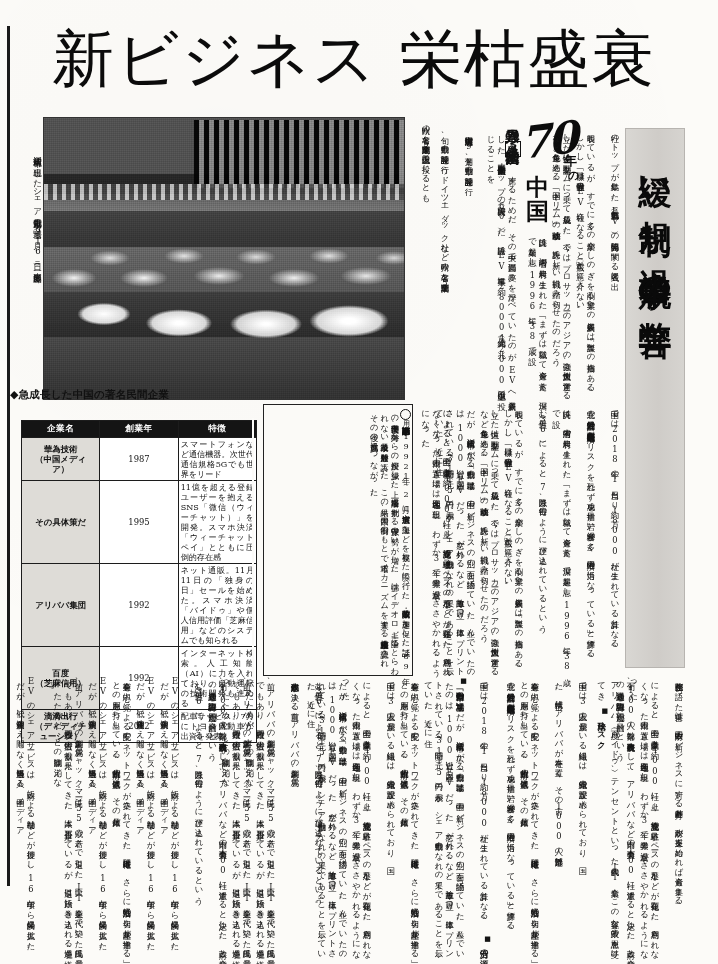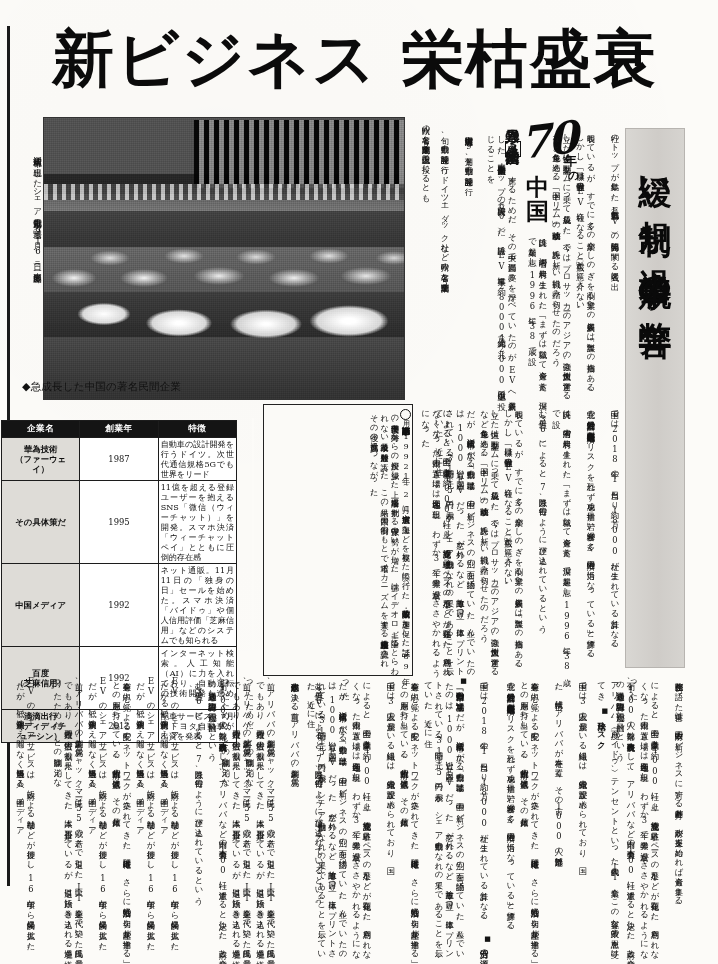--- a/index.html
+++ b/index.html
@@ -22,21 +22,21 @@
   
   .edge-rule {
     position:absolute; left:7px; top:26px; width:3px; height:860px;
     background:#1a1a1a;
   }
 
   
   .headline {
     position:absolute; left:52px; top:20px; width:640px; height:78px;
     font-family:"DejaVu Serif","Liberation Serif",serif;
-    font-weight:700;
+    font-weight:400;
     font-size:62px;
     line-height:78px;
     letter-spacing:2px;
     color:#0b0b0b;
     white-space:nowrap;
   }
 
   
   .photo-wrap {
     position:absolute; left:43px; top:117px; width:362px; height:283px;
@@ -192,26 +192,26 @@
     font-size:8.1px; line-height:10.4px; color:#121212; text-align:justify;
   }
   .g-mark {
     display:inline-block; width:11px; height:11px;
     border:1.3px solid #111; border-radius:50%;
     font-size:7px; line-height:9px; text-align:center;
   }
 
   
   .table-title {
-    position:absolute; left:10px; top:380px;
-    font-size:10.5px; font-weight:400; letter-spacing:.2px; color:#111;padding-left:12px;
+    position:absolute; left:10px; top:388px;
+    font-size:10.5px; font-weight:700; letter-spacing:.2px; color:#111;
   }
   .table-title .bullet { font-size:11px; }
   table.firms {
-    position:absolute; left:1px; top:420px;
+    position:absolute; left:21px; top:420px;
     width:236px;
     border-collapse:collapse;
     font-size:8.6px;
     color:#111;
     table-layout:fixed;
     background:#fff;
   }
   table.firms th, table.firms td {
     border:1px solid #1c1c1c;
     padding:1px 10px;
@@ -323,32 +323,32 @@
       <tr>
         <th>企業名</th>
         <th>創業年</th>
         <th>特徴</th>
       </tr>
     </thead>
     <tbody>
       <tr>
         <td class="name">
           <span>華為技術</span><br>
-          <span>（ファーウェイ）</span>
+          <span>（中国メディア）</span>
         </td>
         <td class="year">1987</td>
-        <td class="feat">自動車の設計開発を行うドイツ。次世代通信規格5Gでも世界をリード</td>
+        <td class="feat">スマートフォンなど通信機器。次世代通信規格5Gでも世界をリード</td>
       </tr>
       <tr>
         <td class="name">その具体策だ</td>
         <td class="year">1995</td>
         <td class="feat">11億を超える登録ユーザーを抱えるSNS「微信（ウィーチャット）」を開発。スマホ決済「ウィーチャットペイ」とともに圧倒的存在感</td>
       </tr>
       <tr>
-        <td class="name">中国メディア</td>
+        <td class="name">アリババ集団</td>
         <td class="year">1992</td>
         <td class="feat">ネット通販。11月11日の「独身の日」セールを始めた。スマホ決済「バイドゥ」や個人信用評価「芝麻信用」などのシステムでも知られる</td>
       </tr>
       <tr>
         <td class="name">
           <span>百度</span><br>
           <span>（芝麻信用）</span>
         </td>
         <td class="year">1992</td>
         <td class="feat">インターネット検索。人工知能（AI）に力を入れており、自動運転の技術開発も進める</td>

